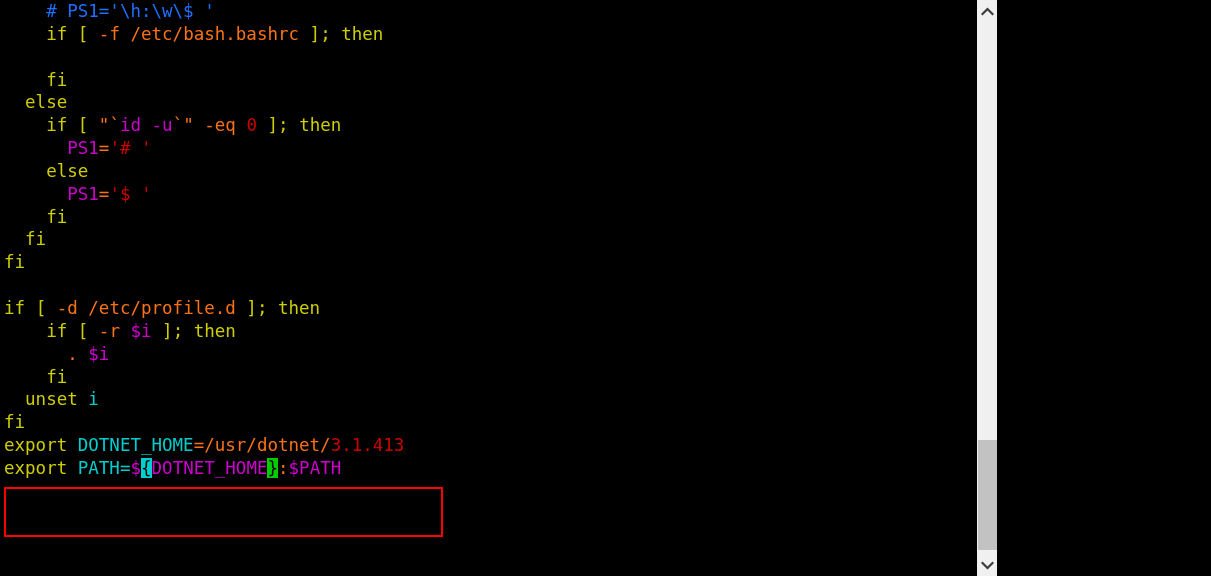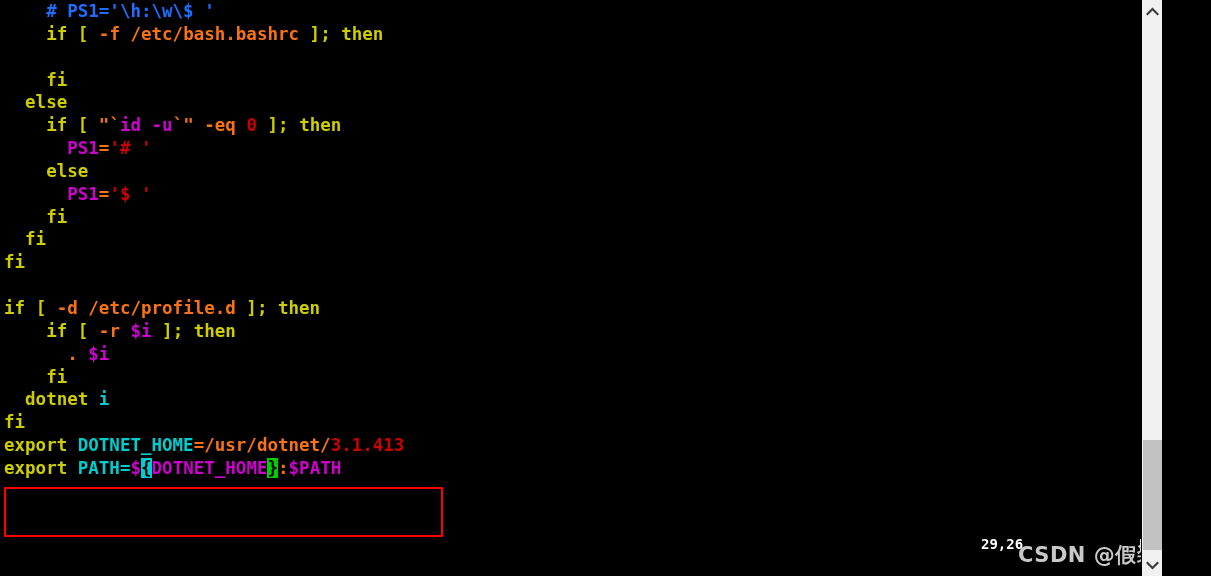--- a/index.html
+++ b/index.html
@@ -2,26 +2,25 @@
 <html><head>
 <meta charset="utf-8">
 <style>
   html, body {
     margin: 0;
     padding: 0;
     background: #000000;
   }
   #screen {
     position: relative;
-    width: 1162px;
+    width: 997px;
     height: 576px;
     background: #000000;
     overflow: hidden;
     font-family: "DejaVu Sans Mono", "Liberation Mono", monospace;
-    font-weight: bold;
   }
 
   
   #editor {
     position: absolute;
     left: 0;
     top: 0;
     width: 1190px;
     height: 576px;
     padding: 0;
@@ -139,21 +138,21 @@
       <div class="line"><span class="t-txt">    </span><span class="t-kw">else</span></div>
       <div class="line"><span class="t-txt">      </span><span class="t-var">PS1</span><span class="t-txt">=</span><span class="t-str">'</span><span class="t-str">$</span><span class="t-str"> '</span></div>
       <div class="line"><span class="t-txt">    </span><span class="t-kw">fi</span></div>
       <div class="line"><span class="t-txt">  </span><span class="t-kw">fi</span></div>
       <div class="line"><span class="t-kw">fi</span></div>
       <div class="line"><span class="t-txt"> </span></div>
       <div class="line"><span class="t-kw">if</span><span class="t-txt"> </span><span class="t-kw">[</span><span class="t-txt"> -d /etc/profile.d </span><span class="t-kw">]</span><span class="t-kw">;</span><span class="t-txt"> </span><span class="t-kw">then</span></div>
       <div class="line"><span class="t-txt">    </span><span class="t-kw">if</span><span class="t-txt"> </span><span class="t-kw">[</span><span class="t-txt"> -r </span><span class="t-var">$i</span><span class="t-txt"> </span><span class="t-kw">]</span><span class="t-kw">;</span><span class="t-txt"> </span><span class="t-kw">then</span></div>
       <div class="line"><span class="t-txt">      </span><span class="t-txt">. </span><span class="t-var">$i</span></div>
       <div class="line"><span class="t-txt">    </span><span class="t-kw">fi</span></div>
-      <div class="line"><span class="t-txt">  </span><span class="t-kw">dotnet</span><span class="t-txt"> </span><span class="t-id">i</span></div>
+      <div class="line"><span class="t-txt">  </span><span class="t-kw">unset</span><span class="t-txt"> </span><span class="t-id">i</span></div>
       <div class="line"><span class="t-kw">fi</span></div>
       <div class="line"><span class="t-kw">export</span><span class="t-txt"> </span><span class="t-id">DOTNET_HOME</span><span class="t-txt">=/usr/dotnet/</span><span class="t-str">3.1.413</span></div>
       <div class="line"><span class="t-kw">export</span><span class="t-txt"> </span><span class="t-id">PATH</span><span class="t-id">=</span><span class="t-var">$</span><span class="cursor">{</span><span class="t-var">DOTNET_HOME</span><span class="matchp">}</span><span class="t-txt">:</span><span class="t-var">$PATH</span></div>
     </div>
 
   <div id="annotation-box"></div>
 
   <div id="ruler-pos">29,26</div>
 
   <div id="ruler-scroll">Bot</div>

